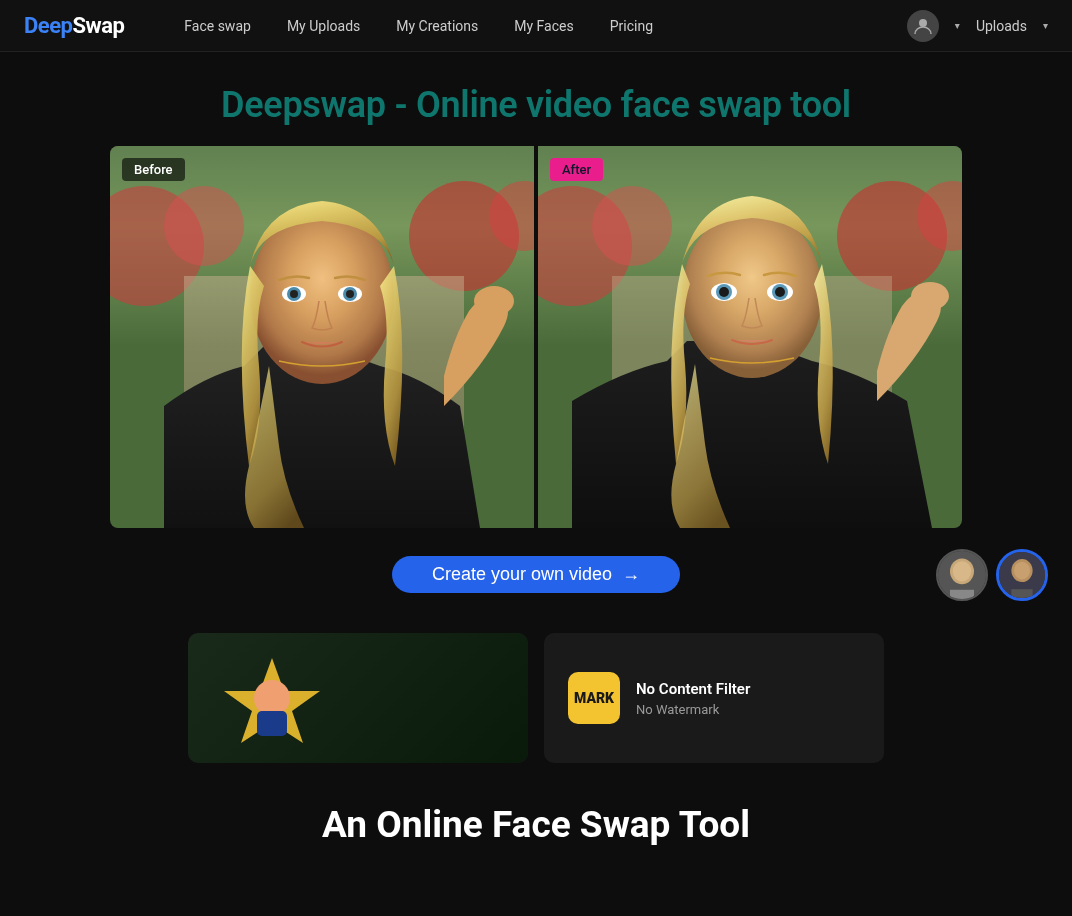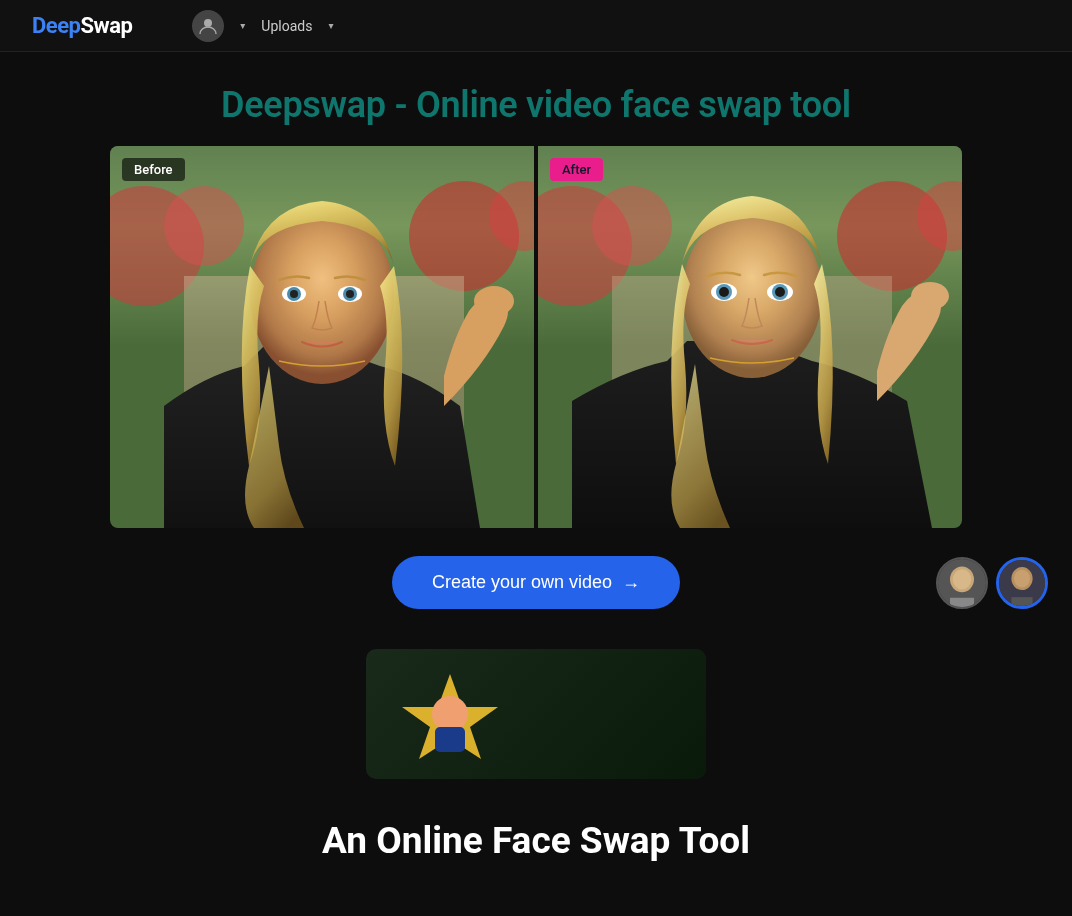--- a/index.html
+++ b/index.html
@@ -9,21 +9,21 @@
       font-family: -apple-system, BlinkMacSystemFont, 'Segoe UI', Roboto, sans-serif;
       width: 1072px;
       min-height: 916px;
       overflow-x: hidden;
     }
 
     
     nav {
       display: flex;
       align-items: center;
-      padding: 0 32px;
+      padding: 0 24px;
       height: 52px;
       background: #111;
       border-bottom: 1px solid #222;
     }
     .nav-logo {
       font-size: 22px;
       font-weight: 700;
       color: #fff;
       margin-right: 60px;
       letter-spacing: -0.5px;
@@ -123,21 +123,21 @@
       align-items: center;
       justify-content: center;
       padding: 28px 24px;
       position: relative;
     }
     .cta-button {
       background: #2563eb;
       color: #fff;
       border: none;
       border-radius: 28px;
-      padding: 16px 40px;
+      padding: 8px 40px;
       font-size: 18px;
       font-weight: 500;
       cursor: pointer;
       display: flex;
       align-items: center;
       gap: 10px;
       text-decoration: none;
     }
     .cta-arrow {
       font-size: 18px;
@@ -216,20 +216,27 @@
       text-align: center;
       padding: 16px 24px 8px;
     }
   </style>
 </head>
 <body>
 
 <nav>
   <div class="nav-logo">
     <span>Deep</span><span style="color:#fff">Swap</span>
+  </div>
+  <div class="nav-links">
+    <a class="nav-link">Face swap</a>
+    <a class="nav-link">My Uploads</a>
+    <a class="nav-link">My Creations</a>
+    <a class="nav-link">My Faces</a>
+    <a class="nav-link">Pricing</a>
   </div>
   <div class="nav-right">
     <div class="nav-avatar">
       <svg width="20" height="20" viewBox="0 0 20 20" fill="none">
         <circle cx="10" cy="7" r="4" fill="#aaa"></circle>
         <path d="M2 18c0-4 3.6-7 8-7s8 3 8 7" stroke="#aaa" stroke-width="1.5" fill="none"></path>
       </svg>
     </div>
     <span class="nav-dropdown-arrow">▾</span>
     <span class="nav-lang">Uploads</span>
@@ -424,16 +431,25 @@
 
     <svg width="120" height="90" viewBox="0 0 120 90" style="position:relative;z-index:1;">
 
       <polygon points="60,5 72,38 108,38 80,58 91,90 60,70 29,90 40,58 12,38 48,38" fill="#f0c030" opacity="0.9"></polygon>
 
       <circle cx="60" cy="45" r="18" fill="#f0a070"></circle>
       <rect x="45" y="58" width="30" height="25" rx="5" fill="#1a3a8a"></rect>
     </svg>
   </div>
 
+  <div class="feature-card">
+    <div class="feature-icon icon-mark">
+      <span style="font-weight:900;font-size:14px;color:#1a1a1a;">MARK</span>
+    </div>
+    <div>
+      <div class="feature-text-title">No Content Filter</div>
+      <div class="feature-text-sub">No Watermark</div>
+    </div>
+  </div>
 
 </div>
 
 <h2 class="section-title">An Online Face Swap Tool</h2>
 
 </body></html>

